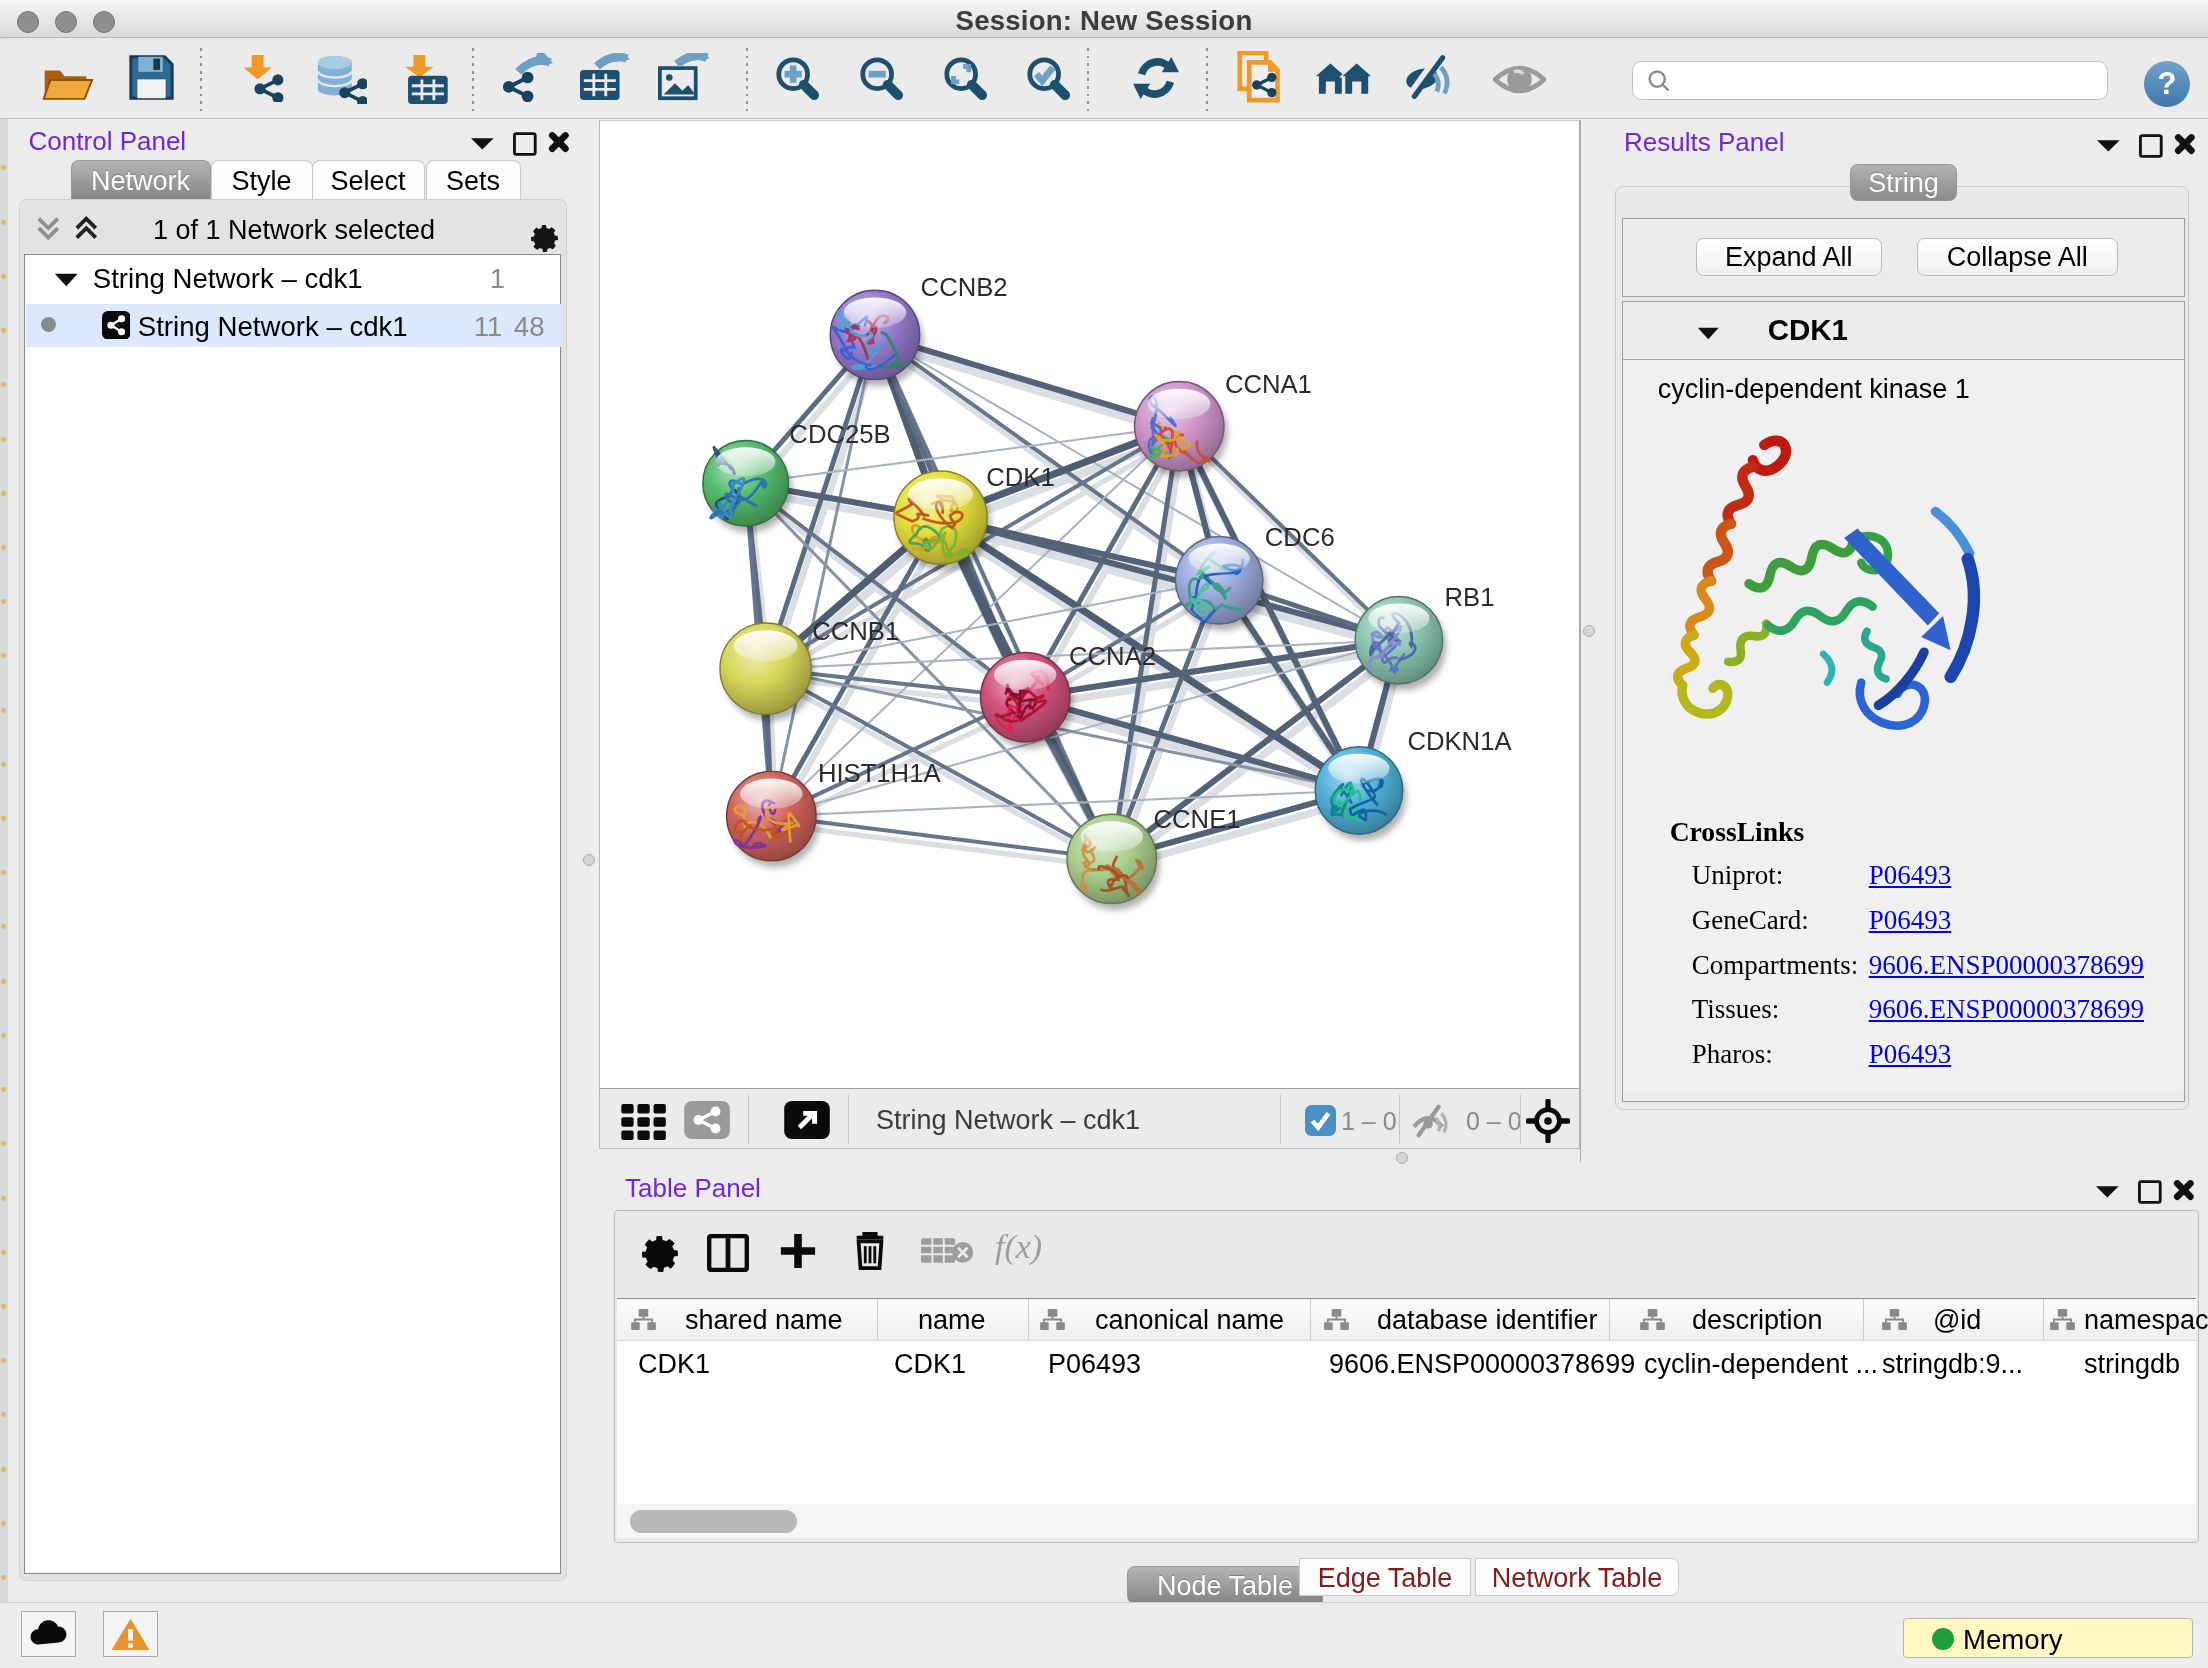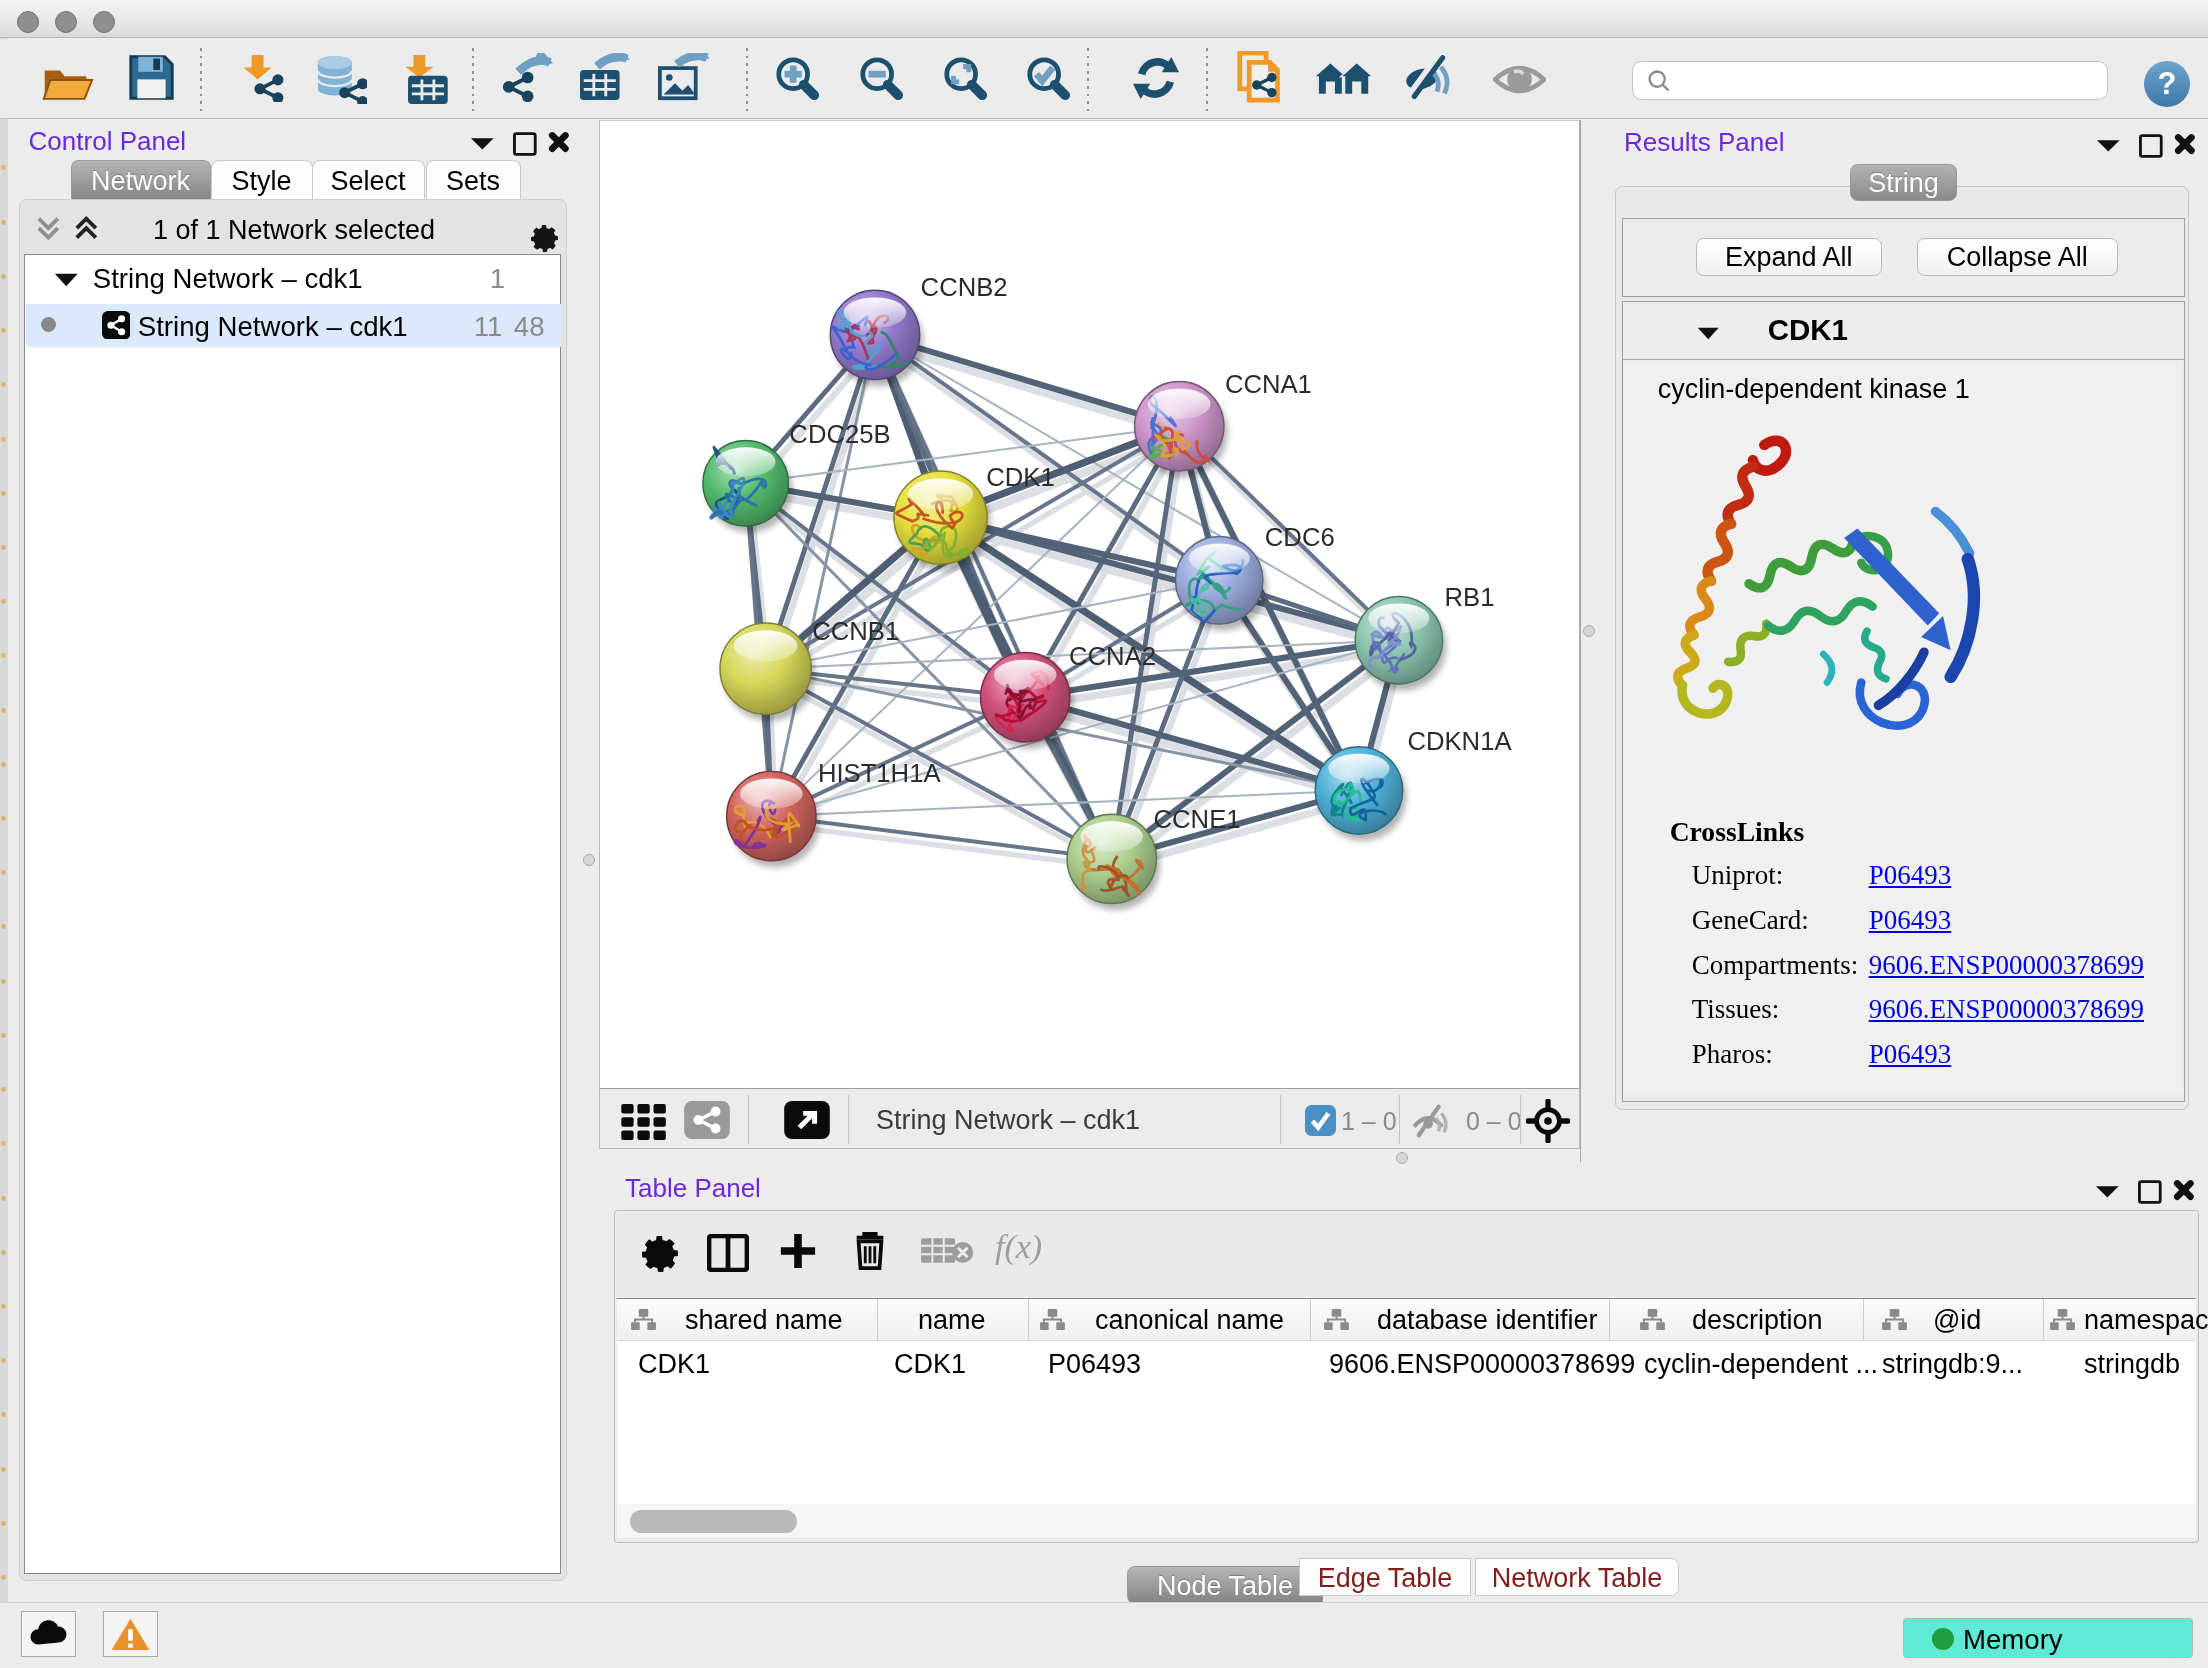--- a/index.html
+++ b/index.html
@@ -82,21 +82,21 @@
 .thdiv { position:absolute; top:0; width:1px; height:42px; background:#cccccc; }
 #trow { position:absolute; left:0; top:42px; width:1579px; height:42px; font-size:27px; color:#000; }
 #tscroll { position:absolute; left:1.9px; top:293px; width:1579px; height:34px; background:#f6f6f6; }
 #tthumb { position:absolute; left:13.3px; top:5.7px; width:167px; height:23px; background:#b9b9b9;
   border-radius:11.4px; }
 
 #bottombar { left:0; top:1602px; width:2208px; height:67px; background:#ececec;
   border-top:1px solid #d2d2d2; }
 .bbtn { position:absolute; top:7.6px; width:55px; height:46px; background:#f4f4f4;
   border:1px solid #a8a8a8; }
-#membtn { position:absolute; left:1903px; top:15px; width:290px; height:40px; background:#5eead4;
+#membtn { position:absolute; left:1903px; top:15px; width:290px; height:40px; background:#fef9c3;
   border:1px solid #b3b3b3; border-radius:3.8px; font-size:27.6px; color:#000; }
 
 .sdot { position:absolute; width:12.4px; height:12.4px; border-radius:50%;
   background:#d6d6d6; border:1px solid #ababab; }
 #leftstrip { left:0; top:38px; width:7.6px; height:1630px;
   background:#d9d9d9; }
 </style>
 </head>
 <body>
 <div id="leftstrip" class="abs">
@@ -128,20 +128,21 @@
 <div style="position:absolute;left:1px;top:1374px;width:4.8px;height:4.8px;border-radius:50%;background:#d8b860;"></div>
 <div style="position:absolute;left:1px;top:1429px;width:4.8px;height:4.8px;border-radius:50%;background:#d8b860;"></div>
 <div style="position:absolute;left:1px;top:1483px;width:4.8px;height:4.8px;border-radius:50%;background:#d8b860;"></div>
 <div style="position:absolute;left:1px;top:1537px;width:4.8px;height:4.8px;border-radius:50%;background:#d8b860;"></div>
 <div style="position:absolute;left:1px;top:1591px;width:4.8px;height:4.8px;border-radius:50%;background:#d8b860;"></div>
   </div>
 <div id="titlebar" class="abs">
   <div class="light" style="left:17px;"></div>
   <div class="light" style="left:55px;"></div>
   <div class="light" style="left:93px;"></div>
+  <div id="wintitle">Session: New Session</div>
 </div>
 <div id="toolbar" class="abs">
 <svg class="ticon" style="left:39px;top:18px;" width="55" height="44" viewBox="0 0 58 46">
       <path d="M6,14 L22,14 L27,20 L50,20 L50,42 L6,42 Z" fill="#a85f10"></path>
       <path d="M12,24 L56,24 L48,44 L5,44 Z" fill="#f2a93c"></path>
       <path d="M12,24 L56,24 L48,44 L5,44 Z" fill="none" stroke="#8d4e0c" stroke-width="2"></path>
     </svg>
 <svg class="ticon" style="left:127px;top:14.3px;" width="49" height="49" viewBox="0 0 52 52">
       <path d="M4,4 L40,4 L48,12 L48,48 L4,48 Z" fill="#2d6a92"></path>
       <path d="M4,4 L40,4 L48,12 L48,48 L4,48 Z" fill="none" stroke="#153a52" stroke-width="3"></path>

